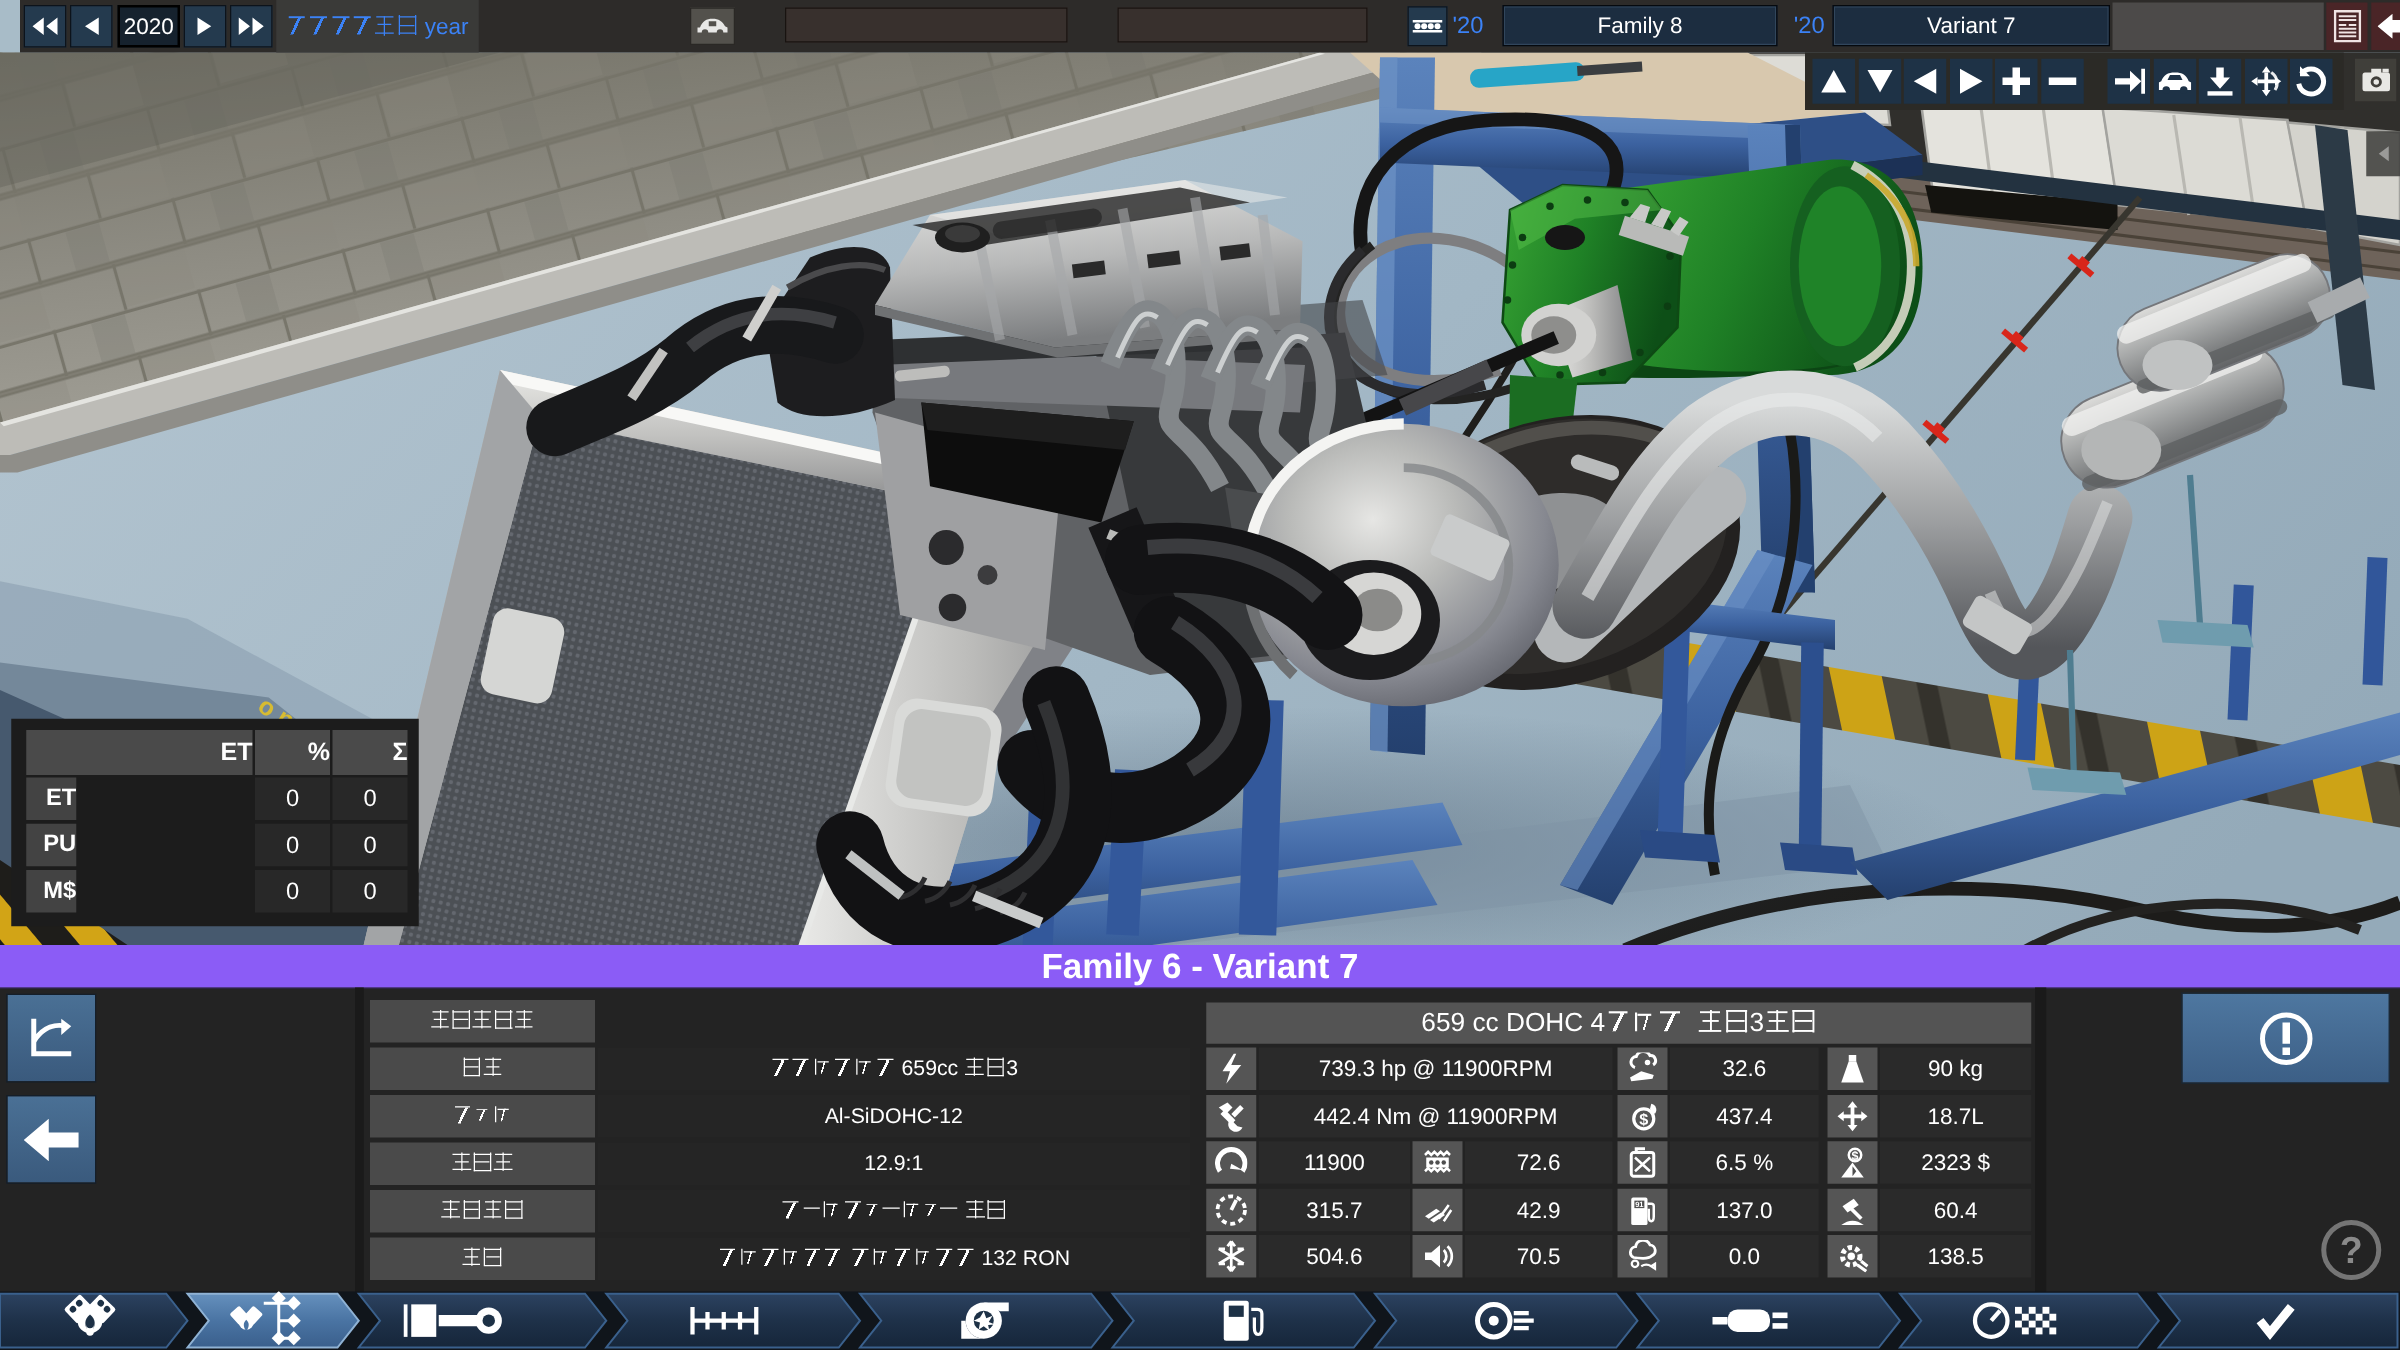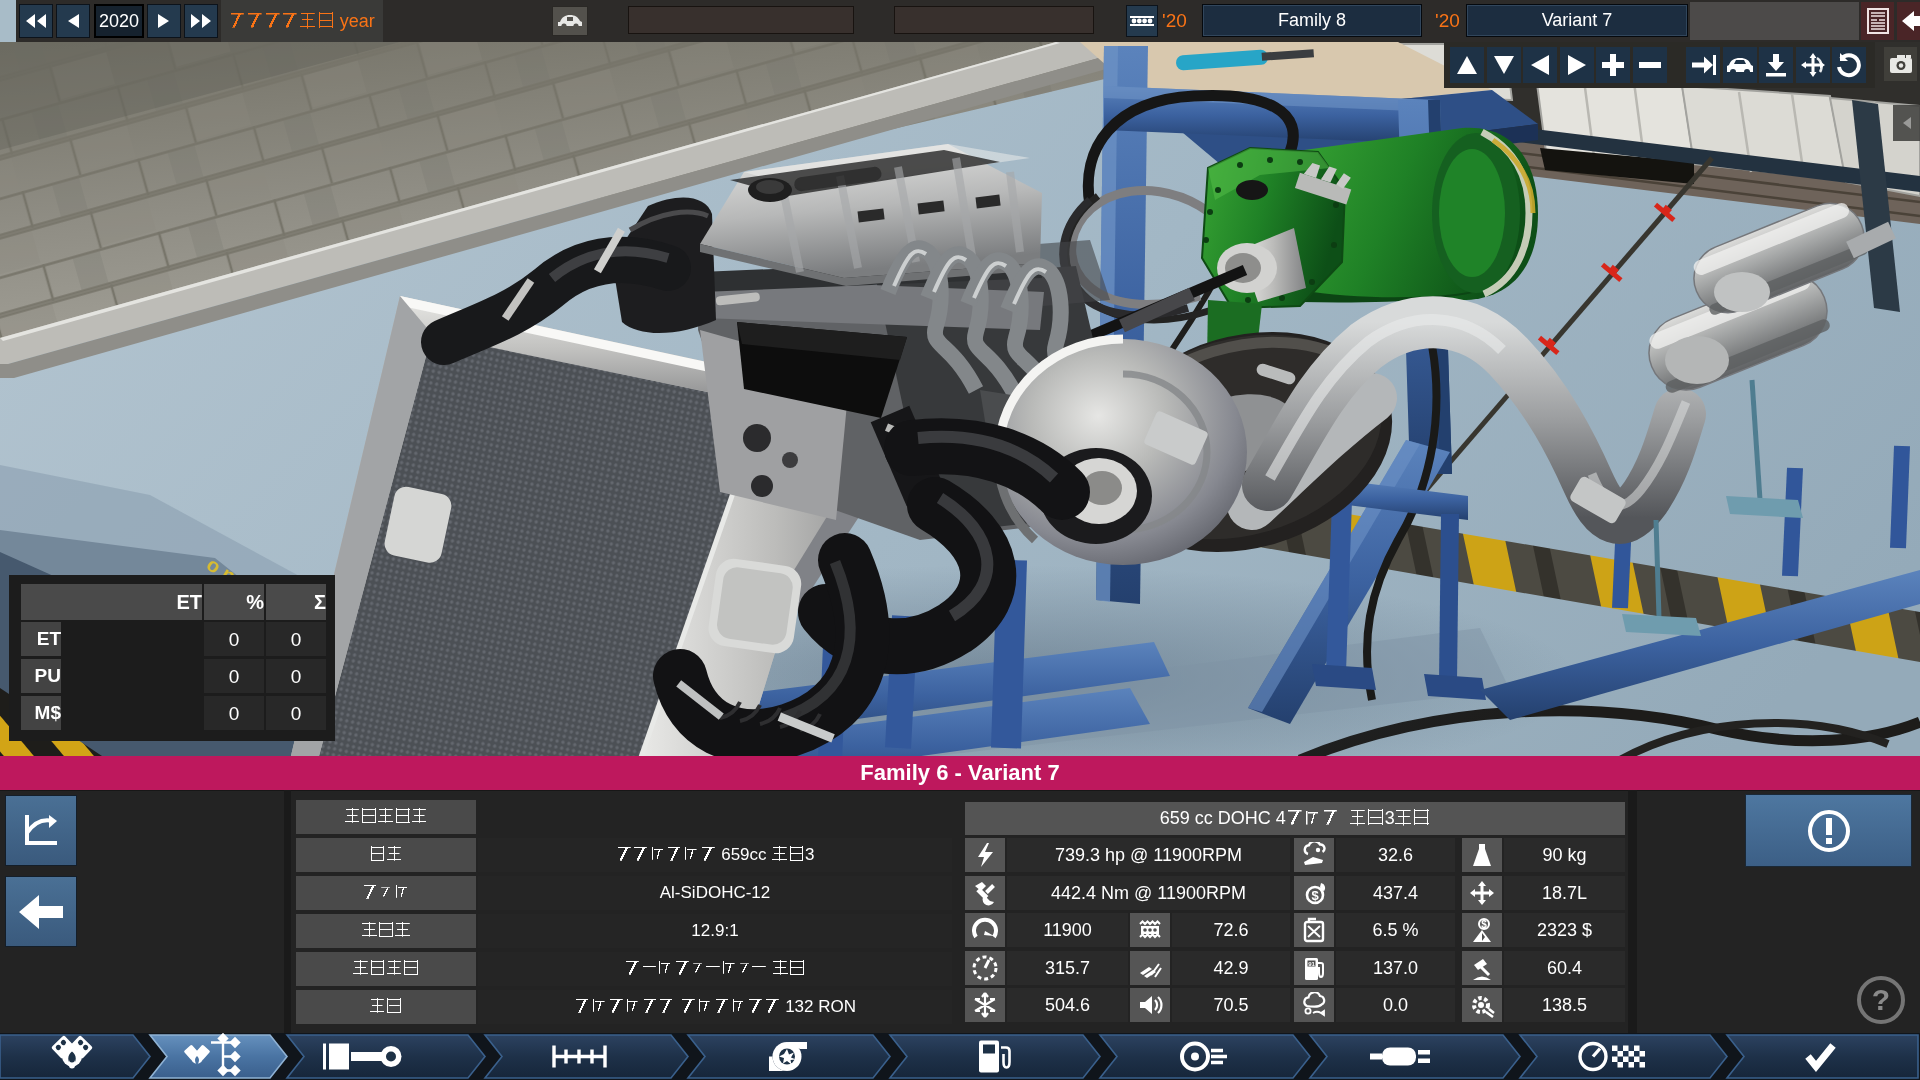--- a/index.html
+++ b/index.html
@@ -24,36 +24,36 @@
 .ke{background:
  linear-gradient(currentColor,currentColor) 14% 50%/9% 80% no-repeat,
  linear-gradient(currentColor,currentColor) 58% 20%/60% 9% no-repeat,
  linear-gradient(105deg,transparent 45%,currentColor 45%,currentColor 56%,transparent 56%) 62% 62%/58% 64% no-repeat;}
 .kd{width:.85em;background:linear-gradient(currentColor,currentColor) 50% 46%/92% 9% no-repeat;}
 .ks{transform:scale(.68);margin:0 -.04em;}
 
 #topbar{left:16px;top:0;width:1920px;height:42px;background:#2d2b29;}
 .navbtn{position:absolute;top:4px;width:34px;height:34px;background:#243a4e;border:1px solid #0c131b;
  box-sizing:border-box;display:flex;align-items:center;justify-content:center;}
-.tbtext{position:absolute;top:0;height:24px;line-height:42px;font-size:18px;color:#f97316;}
+.tbtext{position:absolute;top:0;height:24px;line-height:42px;font-size:18px;color:#3b82f6;}
 .tbfield{position:absolute;top:6px;height:28px;background:#38302d;border:1px solid #181310;box-sizing:border-box;}
 .drop{position:absolute;top:4px;height:33px;background:#1c2d40;border:1px solid #05090e;box-shadow:inset 0 0 0 1px #31465c;
  box-sizing:border-box;text-align:center;line-height:31px;font-size:18px;color:#fff;}
 .redbtn{position:absolute;top:2px;width:33px;height:38px;background:#4a2527;display:flex;align-items:center;justify-content:center;}
 
 #cambar{left:1444px;top:42px;width:431px;height:46px;background:#2b2a26;}
 .cbtn{position:absolute;top:5px;width:34px;height:36px;background:#1e3246;display:flex;align-items:center;justify-content:center;}
 
 #ettable{left:9px;top:575px;width:326px;height:166px;background:#1c1c1c;}
 .etc{position:absolute;background:#4a4a4a;color:#fff;text-align:right;}
 .etv{position:absolute;background:#282828;color:#fff;text-align:center;font-size:19px;line-height:35px;}
 
 #bottom{left:0;top:756px;width:1920px;height:324px;background:#232323;}
-#btitle{position:absolute;left:0;top:0;width:1920px;height:34px;background:#be185d;border-bottom:1px solid #171717;
- text-align:center;line-height:33px;font-size:22px;font-weight:bold;}
+#btitle{position:absolute;left:0;top:0;width:1920px;height:34px;background:#8b5cf6;border-bottom:1px solid #171717;
+ text-align:center;line-height:33px;font-size:28px;font-weight:bold;}
 .bluebtn{position:absolute;left:5px;width:72px;height:71px;background:linear-gradient(#4a7095,#3a5a7d);
  border:1px solid #141e29;box-sizing:border-box;display:flex;align-items:center;justify-content:center;}
 .lbl{position:absolute;background:#4a4a4a;text-align:center;font-size:17px;color:#fff;}
 .val{position:absolute;background:#252525;text-align:center;font-size:17px;color:#fff;}
 .ic{position:absolute;background:#555555;display:flex;align-items:center;justify-content:center;}
 .sv{position:absolute;background:#2a2a2a;text-align:center;font-size:18px;color:#fff;}
 </style></head>
 <body>
 <svg class="abs" id="scene" width="1920" height="1080" viewBox="0 0 1920 1080" style="left:0;top:0">
     <defs>
@@ -570,21 +570,21 @@
  <div class="val" style="left:478px;top:82px;width:474px;height:34px;line-height:34px"><span class="k kc"></span><span class="k kc"></span><span class="k ke"></span><span class="k kc"></span><span class="k ke"></span><span class="k kc"></span> 659cc <span class="k ka"></span><span class="k kb"></span>3</div>
  <div class="lbl" style="left:296px;top:120px;width:180px;height:34px;line-height:34px"><span class="k kc"></span><span class="k ks kc"></span><span class="k ke"></span></div>
  <div class="val" style="left:478px;top:120px;width:474px;height:34px;line-height:34px">Al-SiDOHC-12</div>
  <div class="lbl" style="left:296px;top:158px;width:180px;height:34px;line-height:34px"><span class="k ka"></span><span class="k kb"></span><span class="k ka"></span></div>
  <div class="val" style="left:478px;top:158px;width:474px;height:34px;line-height:34px">12.9:1</div>
  <div class="lbl" style="left:296px;top:196px;width:180px;height:34px;line-height:34px"><span class="k ka"></span><span class="k kb"></span><span class="k ka"></span><span class="k kb"></span></div>
  <div class="val" style="left:478px;top:196px;width:474px;height:34px;line-height:34px"><span class="k kc"></span><span class="k kd"></span><span class="k ke"></span><span class="k kc"></span><span class="k ks kc"></span><span class="k kd"></span><span class="k ke"></span><span class="k ks kc"></span><span class="k kd"></span> <span class="k ka"></span><span class="k kb"></span></div>
  <div class="lbl" style="left:296px;top:234px;width:180px;height:34px;line-height:34px"><span class="k ka"></span><span class="k kb"></span></div>
  <div class="val" style="left:478px;top:234px;width:474px;height:34px;line-height:34px"><span class="k kc"></span><span class="k ke"></span><span class="k kc"></span><span class="k ke"></span><span class="k kc"></span><span class="k kc"></span> <span class="k kc"></span><span class="k ke"></span><span class="k kc"></span><span class="k ke"></span><span class="k kc"></span><span class="k kc"></span> 132 RON</div>
 
- <div class="lbl" style="left:965px;top:46px;width:660px;height:33px;line-height:33px;font-size:18px;background:#545454">659 cc DOHC 4<span class="k kc"></span><span class="k ke"></span><span class="k kc"></span>&nbsp;&nbsp;<span class="k ka"></span><span class="k kb"></span>3<span class="k ka"></span><span class="k kb"></span></div>
+ <div class="lbl" style="left:965px;top:46px;width:660px;height:33px;line-height:33px;font-size:21px;background:#545454">659 cc DOHC 4<span class="k kc"></span><span class="k ke"></span><span class="k kc"></span>&nbsp;&nbsp;<span class="k ka"></span><span class="k kb"></span>3<span class="k ka"></span><span class="k kb"></span></div>
  <div class="ic" style="left:965px;top:82px;width:40px;height:34px">
       <svg width="26" height="26" viewBox="0 0 26 26">
         <path d="M15 1 L6 15 H12 L9 25 L21 10 H13 L17 1 Z" fill="#fff"></path>
       </svg>
     </div>
     <div class="sv" style="left:1007px;top:82px;width:283px;height:34px;line-height:34px">739.3 hp @ 11900RPM</div>
     <div class="ic" style="left:1294px;top:82px;width:40px;height:34px">
       <svg width="26" height="26" viewBox="0 0 26 26">
         <path d="M7 12 a4.5 4.5 0 0 1 1-8.8 A6 6 0 0 1 19 2.5 a4 4 0 0 1 2.5 7.4" fill="none" stroke="#fff" stroke-width="2.4"></path>
         <path d="M3 20 L12 15 L22 18 L21 21 L4 23 Z" fill="#fff"></path>

